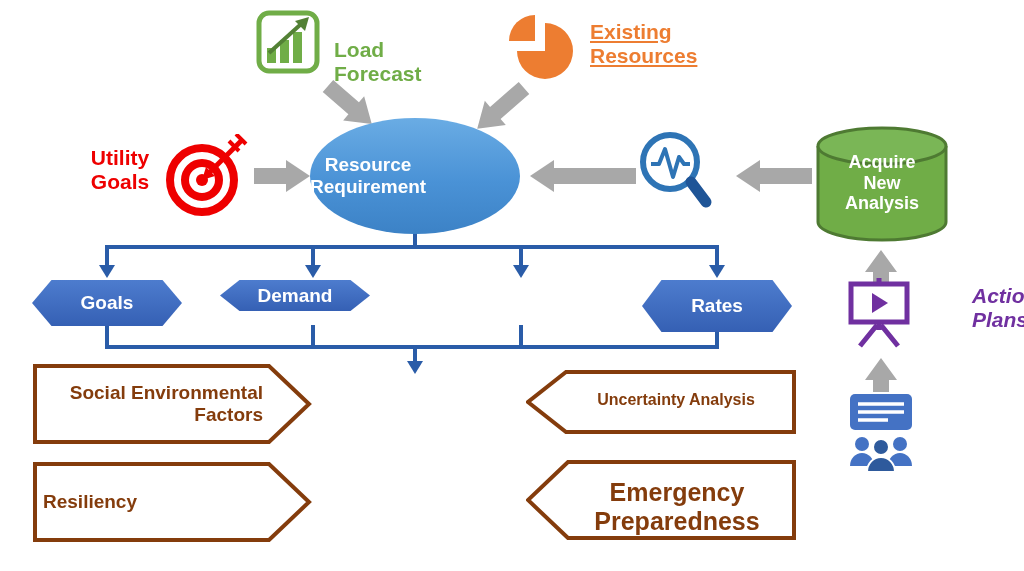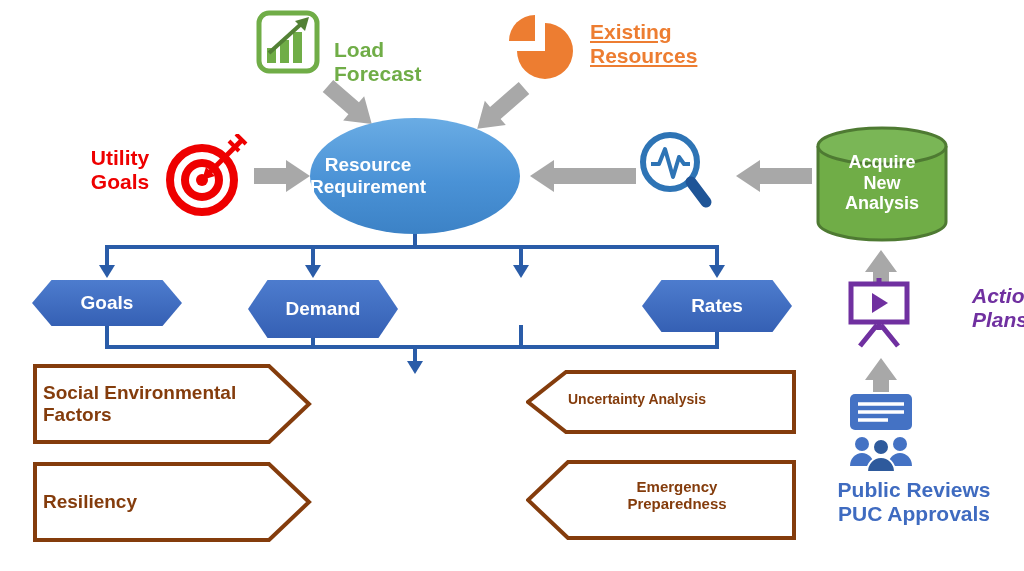--- a/index.html
+++ b/index.html
@@ -118,48 +118,48 @@
     <path d="M4,22 L4,98 A64,18 0 0 0 132,98 L132,22" fill="#70AD47" stroke="#4E7A32" stroke-width="3"></path>
     <ellipse cx="68" cy="22" rx="64" ry="18" fill="#7ab656" stroke="#4E7A32" stroke-width="3"></ellipse>
   </svg>
   <div class="lbl" style="left:824px;top:152px;width:116px;font-size:18px;text-align:center;color:#fff;z-index:3;">Acquire
 New
 Analysis</div>
 
   <div class="hex" style="left:32px;top:280px;width:150px;height:46px;">
     <span>Goals</span>
   </div>
-  <div class="hex" style="left:248px;top:280px;width:150px;height:58px;">
+  <div class="hex" style="left:220px;top:280px;width:150px;height:31px;">
     <span>Demand</span>
   </div>
   <div class="hex" style="left:642px;top:280px;width:150px;height:52px;">
     <span>Rates</span>
   </div>
 
 
   <svg class="abs shape" style="left:33px;top:364px;" width="280" height="80" viewBox="0 0 280 80">
     <polygon points="2,2 236,2 276,40 236,78 2,78" fill="#fff" stroke="#843C0C" stroke-width="4"></polygon>
   </svg>
-  <div class="lbl brown" style="left:43px;top:382px;width:220px;font-size:19px;text-align:left;">Social Environmental
+  <div class="lbl brown" style="left:43px;top:382px;width:220px;font-size:19px;text-align:right;">Social Environmental
 Factors</div>
 
   <svg class="abs shape" style="left:33px;top:462px;" width="280" height="80" viewBox="0 0 280 80">
     <polygon points="2,2 236,2 276,40 236,78 2,78" fill="#fff" stroke="#843C0C" stroke-width="4"></polygon>
   </svg>
   <div class="lbl brown" style="left:43px;top:491px;width:220px;font-size:19px;">Resiliency</div>
 
   <svg class="abs shape" style="left:526px;top:370px;" width="270" height="64" viewBox="0 0 270 64">
     <polygon points="268,2 40,2 2,32 40,62 268,62" fill="#fff" stroke="#843C0C" stroke-width="4"></polygon>
   </svg>
-  <div class="lbl brown" style="left:568px;top:391px;width:216px;font-size:14px;text-align:left;">Uncertainty Analysis</div>
+  <div class="lbl brown" style="left:568px;top:391px;width:216px;font-size:16px;text-align:center;">Uncertainty Analysis</div>
 
   <svg class="abs shape" style="left:526px;top:460px;" width="270" height="80" viewBox="0 0 270 80">
     <polygon points="268,2 42,2 2,40 42,78 268,78" fill="#fff" stroke="#843C0C" stroke-width="4"></polygon>
   </svg>
-  <div class="lbl brown" style="left:572px;top:478px;width:210px;font-size:15px;text-align:center;">Emergency
+  <div class="lbl brown" style="left:572px;top:478px;width:210px;font-size:25px;text-align:center;">Emergency
 Preparedness</div>
 
   <svg class="abs shape" style="left:846px;top:278px;" width="66" height="70" viewBox="0 0 66 70">
     <path d="M33,0 L33,8" stroke="#7030A0" stroke-width="5"></path>
     <rect x="5" y="6" width="56" height="38" fill="#fff" stroke="#7030A0" stroke-width="5"></rect>
     <polygon points="26,15 26,35 42,25" fill="#7030A0"></polygon>
     <path d="M33,44 L33,52 M31,47 L14,68 M35,47 L52,68" stroke="#7030A0" stroke-width="5" fill="none"></path>
   </svg>
   <div class="lbl purple" style="left:972px;top:284px;width:92px;font-size:21px;font-style:italic;">Action
 Plans</div>
@@ -167,16 +167,14 @@
   <svg class="abs shape" style="left:842px;top:392px;" width="80" height="84" viewBox="0 0 80 84">
     <rect x="8" y="2" width="62" height="36" rx="5" fill="#4472C4"></rect>
     <path d="M16,12 H62 M16,20 H62 M16,28 H46" stroke="#fff" stroke-width="3.5"></path>
     <circle cx="20" cy="52" r="7" fill="#4472C4"></circle>
     <path d="M8,74 a12,13 0 0 1 24,0 z" fill="#4472C4"></path>
     <circle cx="58" cy="52" r="7" fill="#4472C4"></circle>
     <path d="M46,74 a12,13 0 0 1 24,0 z" fill="#4472C4"></path>
     <circle cx="39" cy="55" r="8" fill="#2E5A9C" stroke="#fff" stroke-width="2"></circle>
     <path d="M25,80 a14,15 0 0 1 28,0 z" fill="#2E5A9C" stroke="#fff" stroke-width="2"></path>
   </svg>
-  <div class="lbl royal" style="left:812px;top:478px;width:204px;font-size:21px;text-align:center;">Public Reviews
-PUC Approvals</div>
 
 </div>
 
 </body></html>

